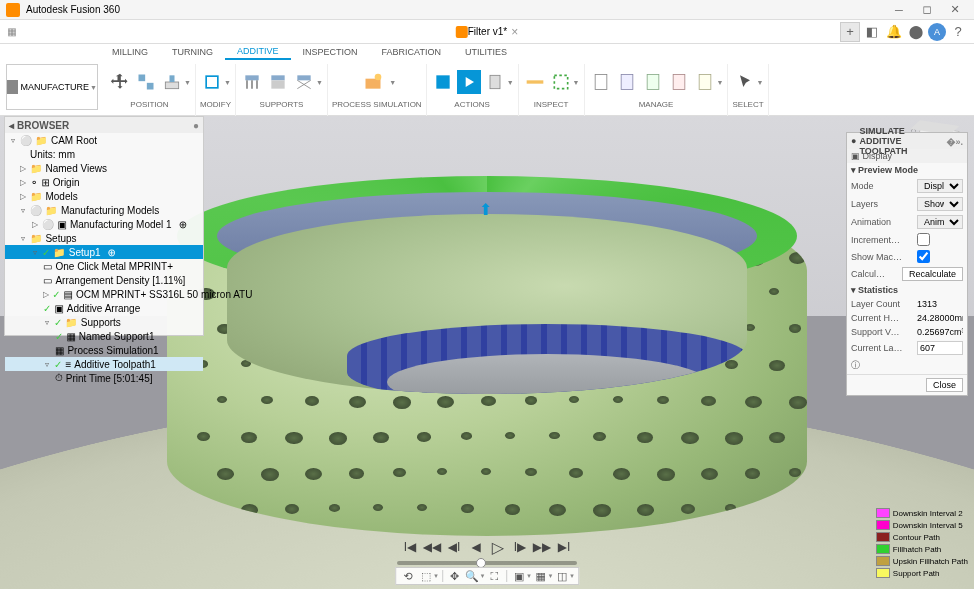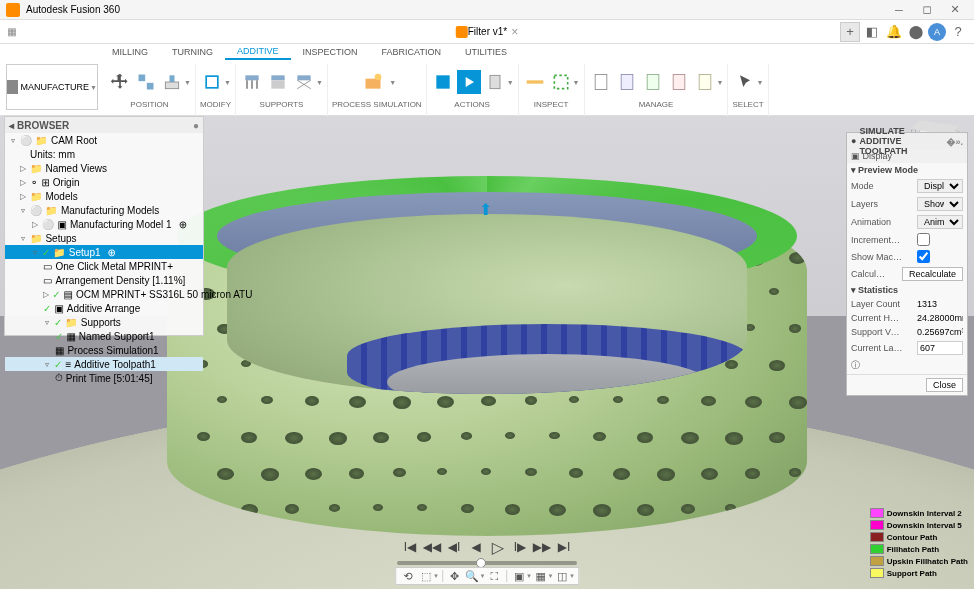--- a/index.html
+++ b/index.html
@@ -78,21 +78,21 @@
 .rpanel .row { display: flex; align-items: center; padding: 2px 4px; gap: 14px; }
 .rpanel .row .k { width: 52px; color: #555; overflow: hidden; text-overflow: ellipsis; white-space: nowrap; }
 .rpanel .row .v { flex: 1; overflow: hidden; white-space: nowrap; }
 .rpanel select, .rpanel input[type=text] { width: 100%; font-size: 9px; height: 14px; border: 1px solid #ccc; padding: 0 2px; }
 .rpanel .btn { border: 1px solid #bbb; background: #fff; padding: 1px 6px; font-size: 9px; }
 .rpanel .footer { display: flex; justify-content: flex-end; padding: 3px 4px; border-top: 1px solid #ddd; }
 .rpanel .info { padding: 2px 4px; color: #666; }
 
 
 .legend { position: absolute; right: 6px; bottom: 10px; font-size: 8px; }
-.legend .lrow { display: flex; align-items: center; gap: 3px; height: 12px; font-weight: bold; }
+.legend .lrow { display: flex; align-items: center; gap: 3px; height: 12px; }
 .legend .sw { width: 14px; height: 10px; border: 1px solid #888; }
 
 
 .playback { position: absolute; left: 50%; bottom: 34px; transform: translateX(-50%); display: flex; align-items: center; gap: 6px; }
 .pbtn { width: 16px; height: 16px; color: #444; font-size: 12px; display: flex; align-items: center; justify-content: center; }
 .pbtn.play { font-size: 16px; }
 .timeline { position: absolute; left: 50%; bottom: 24px; transform: translateX(-50%); width: 180px; height: 4px; background: rgba(0,0,0,0.3); border-radius: 2px; }
 .timeline .handle { position: absolute; left: 44%; top: -3px; width: 10px; height: 10px; background: #fff; border: 1px solid #888; border-radius: 50%; }
 
 

